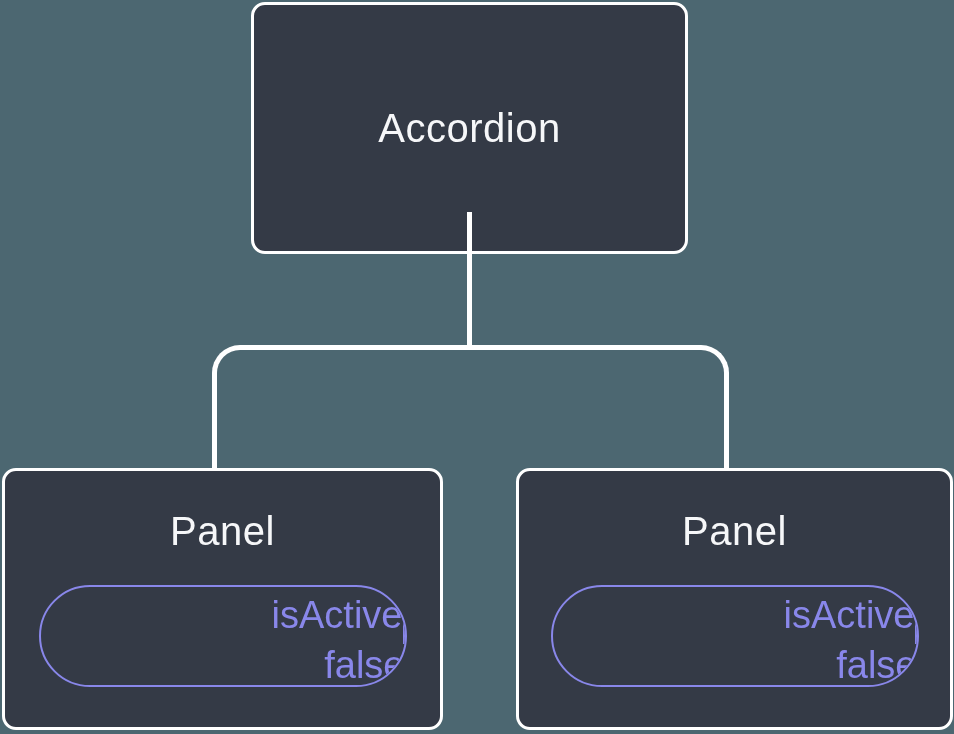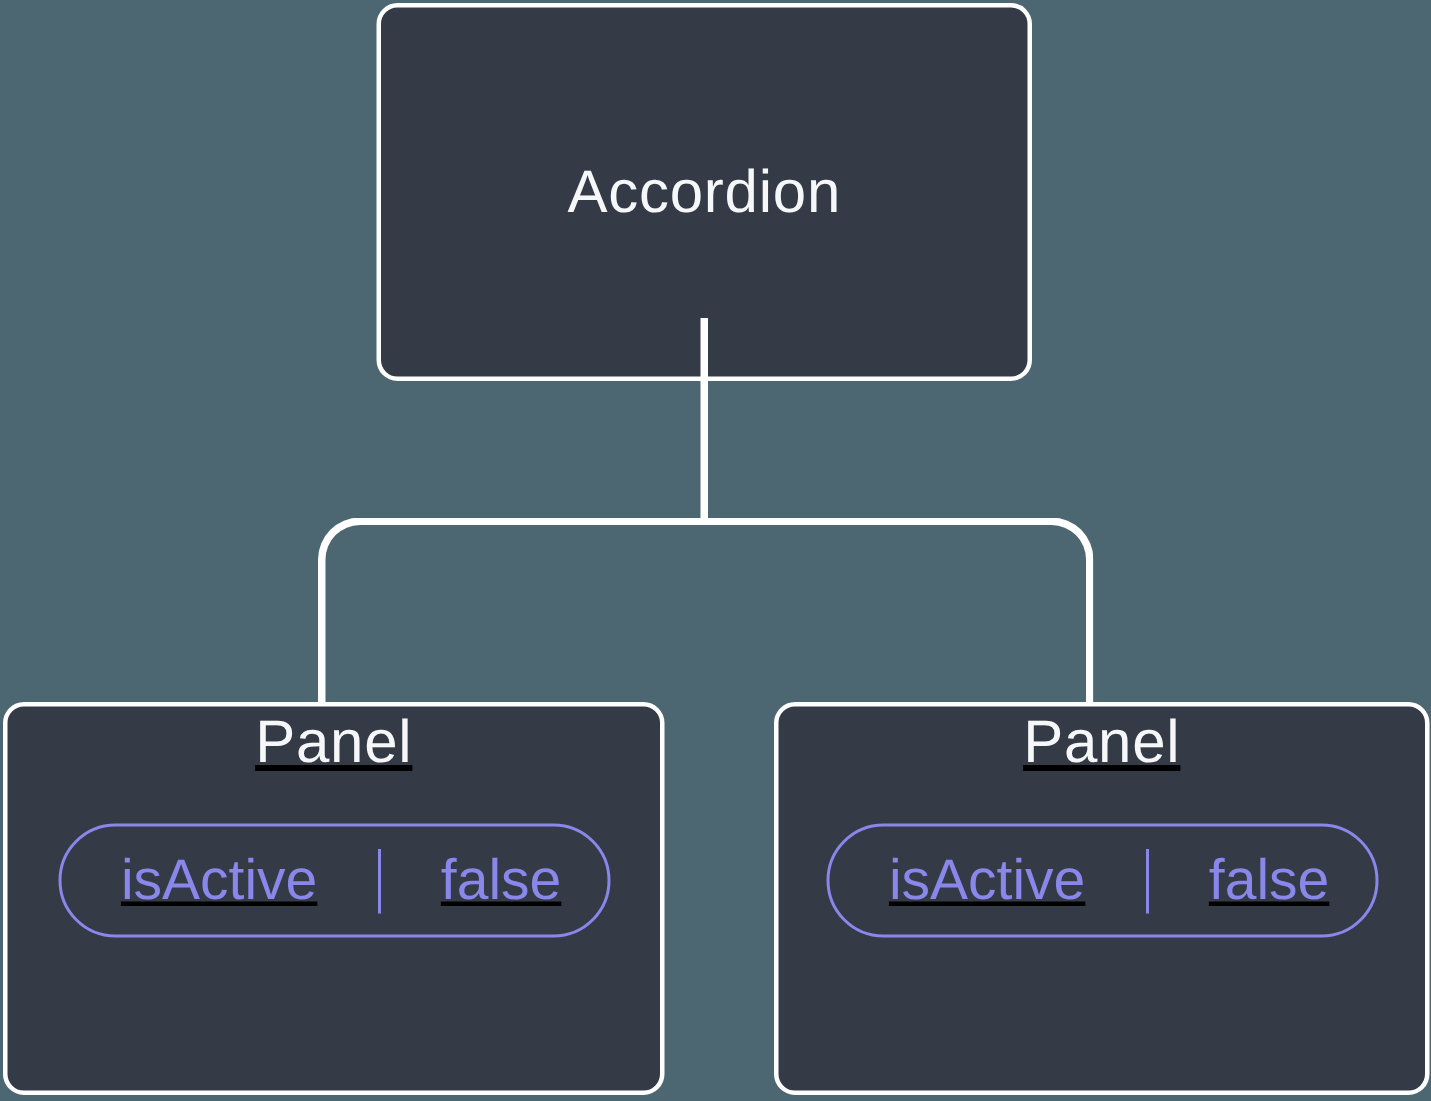--- a/index.html
+++ b/index.html
@@ -40,21 +40,21 @@
     white-space: nowrap;
   }
 
   .node-panel {
     top: 468px;
     width: 441px;
     height: 262px;
     display: flex;
     flex-direction: column;
     align-items: center;
-    text-decoration: underline;
+    padding-top: 36px;
   }
   .node-panel.left  { left: 2px; }
   .node-panel.right { left: 516px; width: 437px; }
 
   
   .connector {
     position: absolute;
     background: transparent;
   }
   .stem {
@@ -75,29 +75,30 @@
     border-right: 5px solid var(--connector, #FFFFFF);
     border-bottom: none;
     border-top-left-radius: 28px;
     border-top-right-radius: 28px;
   }
 
   
   .state-pill {
     margin-top: 30px;
     width: 368px;
-    height: 76px;
+    height: 102px;
     box-sizing: border-box;
     border: 2.5px solid var(--accent, #8987EA);
     border-radius: 51px;
     display: flex;
-    align-items: center;
+    align-items: flex-end;
     color: var(--accent, #8987EA);
     font-size: 38px;
     overflow: hidden;
+    flex-direction: column;
   }
   .state-cell {
     display: flex;
     align-items: center;
     justify-content: center;
     white-space: nowrap;
   }
   .state-cell.name {
     flex: 0 0 58%;
     border-right: 2.5px solid var(--accent, #8987EA);

